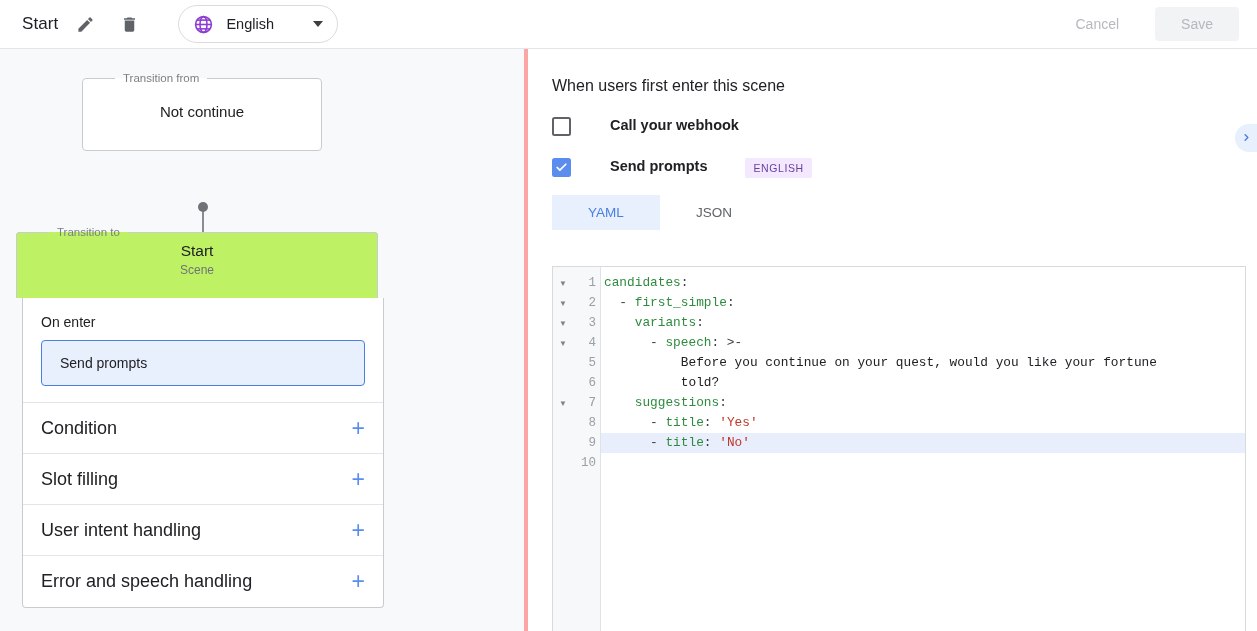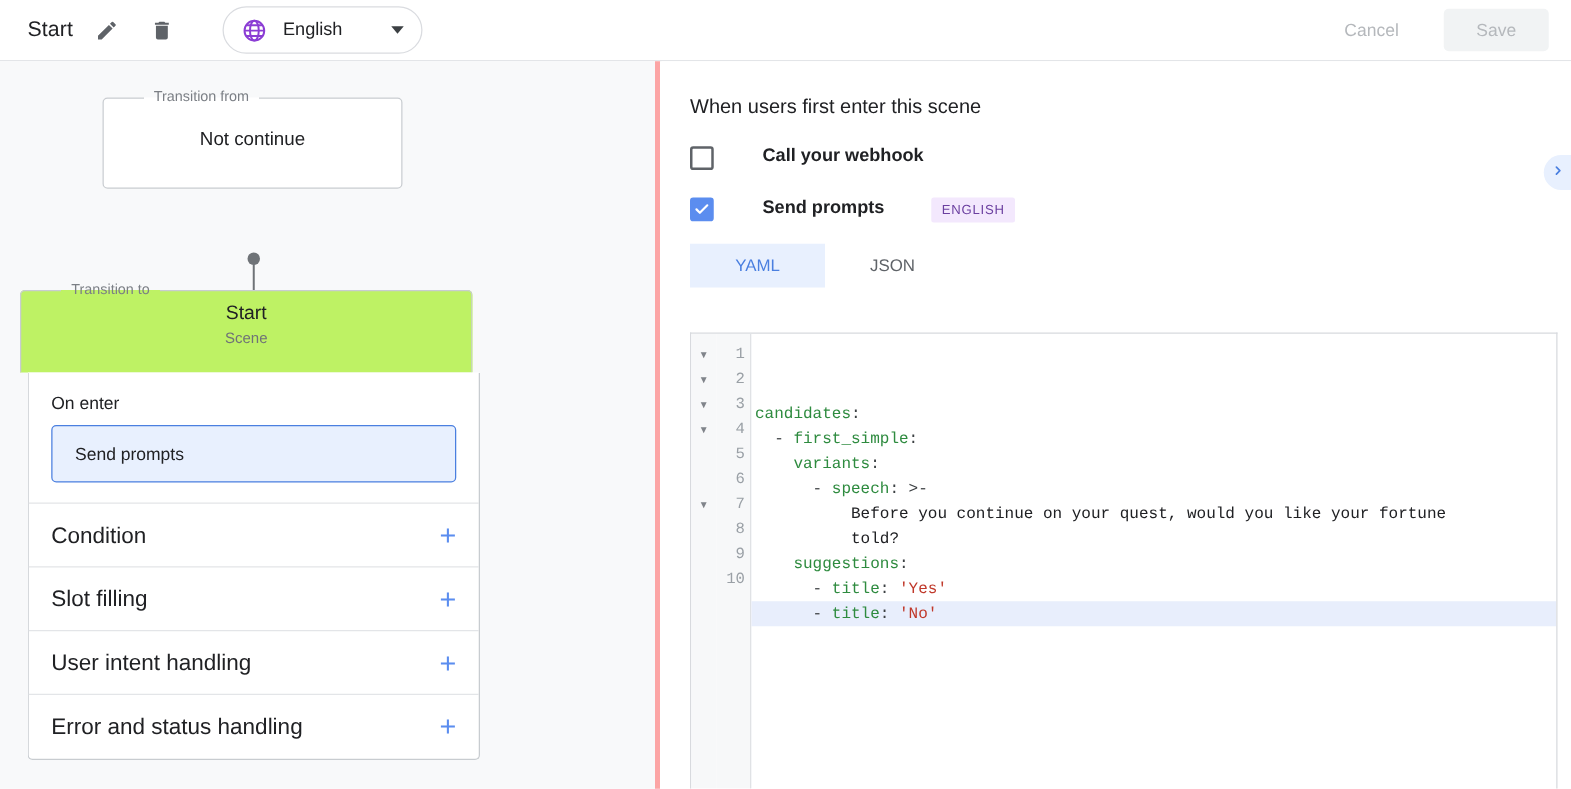--- a/index.html
+++ b/index.html
@@ -289,21 +289,20 @@
     font-size: 12.5px;
     color: #9aa0a6;
   }
   .code {
     flex: 1 1 auto;
     padding-top: 6px;
     font-family: "Liberation Mono", "DejaVu Sans Mono", monospace;
     font-size: 12.8px;
     white-space: pre;
     overflow: hidden;
-    margin-top: 48px;
   }
   .cline {
     height: 20px;
     line-height: 20px;
     padding-left: 3px;
   }
   .cline-hl { background: #e8eefc; }
   .tok-key  { color: #2e8b3f; }
   .tok-punc { color: #3c4043; }
   .tok-str  { color: #c0392b; }
@@ -397,21 +396,21 @@
         </div>
         <div class="list-row">
           <span class="list-row-label">Slot filling</span>
           <span class="plus">+</span>
         </div>
         <div class="list-row">
           <span class="list-row-label">User intent handling</span>
           <span class="plus">+</span>
         </div>
         <div class="list-row">
-          <span class="list-row-label">Error and status handling</span>
+          <span class="list-row-label">Error and speech handling</span>
           <span class="plus">+</span>
         </div>
       </div>
   </div>
 </div>
 
 <div class="right-panel">
   <div class="rp-title">When users first enter this scene</div>
 
   <div class="check-row">

